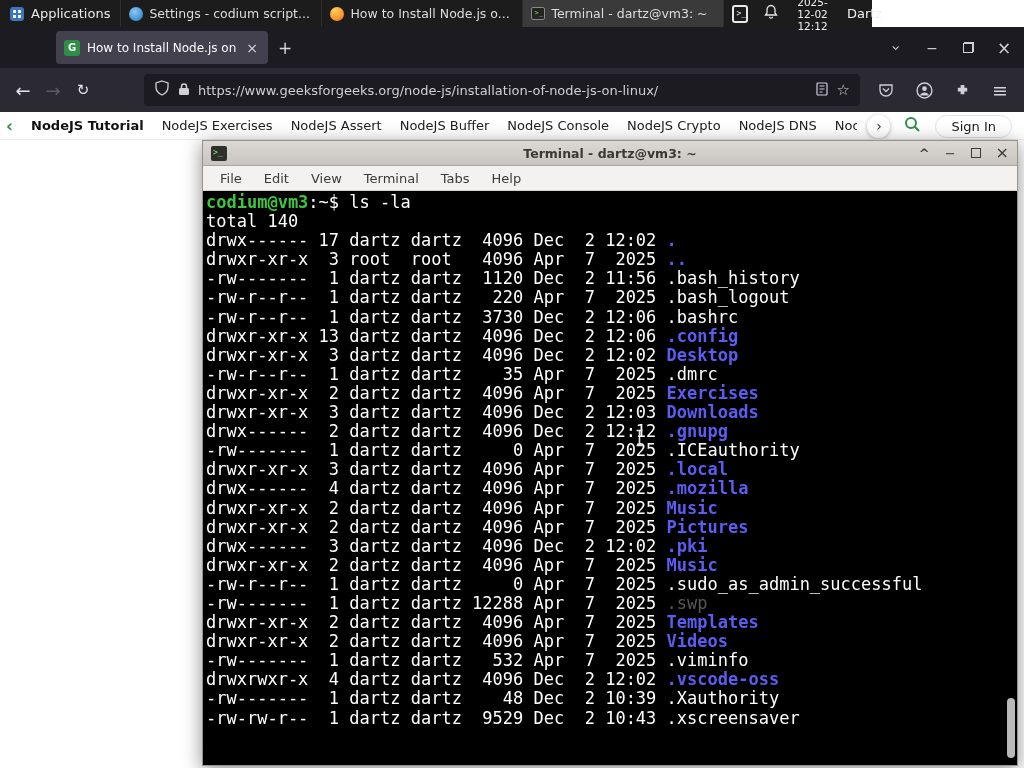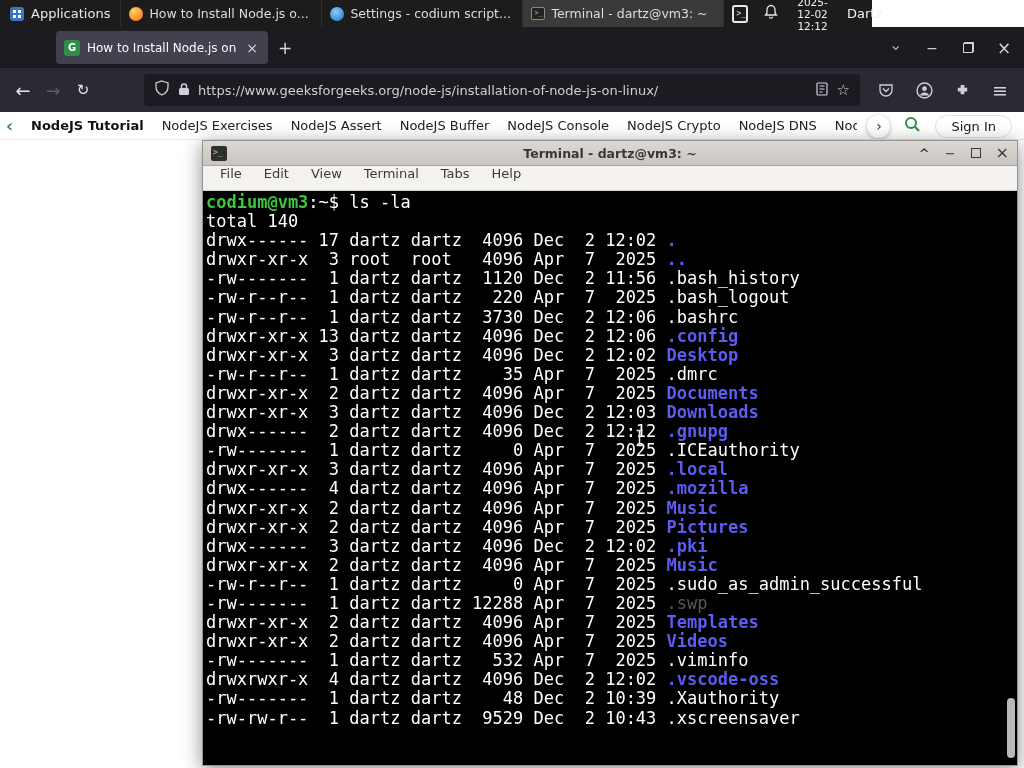--- a/index.html
+++ b/index.html
@@ -59,21 +59,21 @@
 
   
   .termwin { position:absolute; left:202px; top:140px; width:816px; height:626px; border:1px solid #97938d; z-index:30; box-shadow:0 4px 18px rgba(0,0,0,.45); background:#000; }
   .term-titlebar { position:relative; height:25px; background:linear-gradient(#dcd9d5,#c8c4bf); border-bottom:1px solid #aaa59f; display:flex; align-items:center; padding:0 8px; }
   .term-appicon { width:16px; height:15px; background:#2f2f2b; border-radius:2px; color:#8fe08f; font-size:8px; line-height:13px; padding-left:2px; font-family:"DejaVu Sans Mono",monospace; }
   .term-title { position:absolute; left:0; right:0; text-align:center; font-size:12.5px; font-weight:bold; color:#3a3833; pointer-events:none; }
   .term-controls { margin-left:auto; display:flex; align-items:center; gap:15px; color:#3a3a3a; z-index:2; }
   .tc { font-size:13px; line-height:1; }
   .tc-max { width:10px; height:10px; border:1.5px solid #3a3a3a; display:inline-block; }
   .tc-close { font-size:16px; }
-  .term-menubar { height:25px; background:#f3f2f0; border-bottom:1px solid #d6d3cf; display:flex; padding-left:6px; font-size:13px; color:#3a3a3a; }
+  .term-menubar { height:25px; background:#f3f2f0; border-bottom:1px solid #d6d3cf; display:flex; align-items:center; padding-left:6px; font-size:13px; color:#3a3a3a; }
   .menu-item { padding:0 11px; }
   .term-screen { position:absolute; left:0; right:0; top:51px; bottom:0; background:var(--term-bg); color:var(--term-fg);
                  font-family:"DejaVu Sans Mono", monospace; font-size:17px; line-height:19.1px; padding:1px 0 0 3px; overflow:hidden; }
   .term-line { white-space:pre; height:19.1px; }
   .tg { color:var(--term-green); font-weight:bold; }
   .n-dir { color:var(--term-dir); font-weight:bold; }
   .n-file { color:var(--term-fg); }
   .n-dim { color:var(--term-dim); }
   .term-scroll { position:absolute; right:1px; top:52px; bottom:2px; width:11px; }
   .term-scroll .thumb { position:absolute; right:1px; bottom:5px; width:8px; height:60px; background:#b9b9b9; border-radius:4px; }
@@ -83,26 +83,26 @@
 </head>
 <body style="--term-bg: #000000; --term-fg: #ffffff; --term-dir: #5c5cf0; --term-green: #3fc43f; --term-dim: #585858; --gfg-green: #2f8d46;">
 
 <div class="panel">
   <div class="app-menu">
     <span class="grid-icon"></span>
     <span>Applications</span>
   </div>
   <div class="winbtns">
     <div class="winbtn">
+      <span class="setdot"></span>
+      <span class="wlabel">Settings - codium script...</span>
+    </div>
+    <div class="winbtn">
       <span class="ffdot"></span>
       <span class="wlabel">How to Install Node.js o...</span>
-    </div>
-    <div class="winbtn">
-      <span class="setdot"></span>
-      <span class="wlabel">Settings - codium script...</span>
     </div>
     <div class="winbtn active">
       <span class="termdot">&gt;_</span>
       <span class="wlabel">Terminal - dartz@vm3: ~</span>
     </div>
   </div>
   <div class="panel-right">
     <span class="tray-term">&gt;_</span>
     <span>
       <svg width="14" height="15" viewBox="0 0 14 15">
@@ -232,21 +232,21 @@
       <div class="term-line"><span class="tg">codium@vm3</span><span>:</span><span>~</span><span>$ </span><span>ls -la</span></div>
       <div class="term-line">total 140</div>
       <div class="term-line"><span>drwx------ 17 dartz dartz  4096 Dec  2 12:02 </span><span class="n-dir">.</span></div>
       <div class="term-line"><span>drwxr-xr-x  3 root  root   4096 Apr  7  2025 </span><span class="n-dir">..</span></div>
       <div class="term-line"><span>-rw-------  1 dartz dartz  1120 Dec  2 11:56 </span><span class="n-file">.bash_history</span></div>
       <div class="term-line"><span>-rw-r--r--  1 dartz dartz   220 Apr  7  2025 </span><span class="n-file">.bash_logout</span></div>
       <div class="term-line"><span>-rw-r--r--  1 dartz dartz  3730 Dec  2 12:06 </span><span class="n-file">.bashrc</span></div>
       <div class="term-line"><span>drwxr-xr-x 13 dartz dartz  4096 Dec  2 12:06 </span><span class="n-dir">.config</span></div>
       <div class="term-line"><span>drwxr-xr-x  3 dartz dartz  4096 Dec  2 12:02 </span><span class="n-dir">Desktop</span></div>
       <div class="term-line"><span>-rw-r--r--  1 dartz dartz    35 Apr  7  2025 </span><span class="n-file">.dmrc</span></div>
-      <div class="term-line"><span>drwxr-xr-x  2 dartz dartz  4096 Apr  7  2025 </span><span class="n-dir">Documents</span></div>
+      <div class="term-line"><span>drwxr-xr-x  2 dartz dartz  4096 Apr  7  2025 </span><span class="n-dir">Exercises</span></div>
       <div class="term-line"><span>drwxr-xr-x  3 dartz dartz  4096 Dec  2 12:03 </span><span class="n-dir">Downloads</span></div>
       <div class="term-line"><span>drwx------  2 dartz dartz  4096 Dec  2 12:12 </span><span class="n-dir">.gnupg</span></div>
       <div class="term-line"><span>-rw-------  1 dartz dartz     0 Apr  7  2025 </span><span class="n-file">.ICEauthority</span></div>
       <div class="term-line"><span>drwxr-xr-x  3 dartz dartz  4096 Apr  7  2025 </span><span class="n-dir">.local</span></div>
       <div class="term-line"><span>drwx------  4 dartz dartz  4096 Apr  7  2025 </span><span class="n-dir">.mozilla</span></div>
       <div class="term-line"><span>drwxr-xr-x  2 dartz dartz  4096 Apr  7  2025 </span><span class="n-dir">Music</span></div>
       <div class="term-line"><span>drwxr-xr-x  2 dartz dartz  4096 Apr  7  2025 </span><span class="n-dir">Pictures</span></div>
       <div class="term-line"><span>drwx------  3 dartz dartz  4096 Dec  2 12:02 </span><span class="n-dir">.pki</span></div>
       <div class="term-line"><span>drwxr-xr-x  2 dartz dartz  4096 Apr  7  2025 </span><span class="n-dir">Music</span></div>
       <div class="term-line"><span>-rw-r--r--  1 dartz dartz     0 Apr  7  2025 </span><span class="n-file">.sudo_as_admin_successful</span></div>

